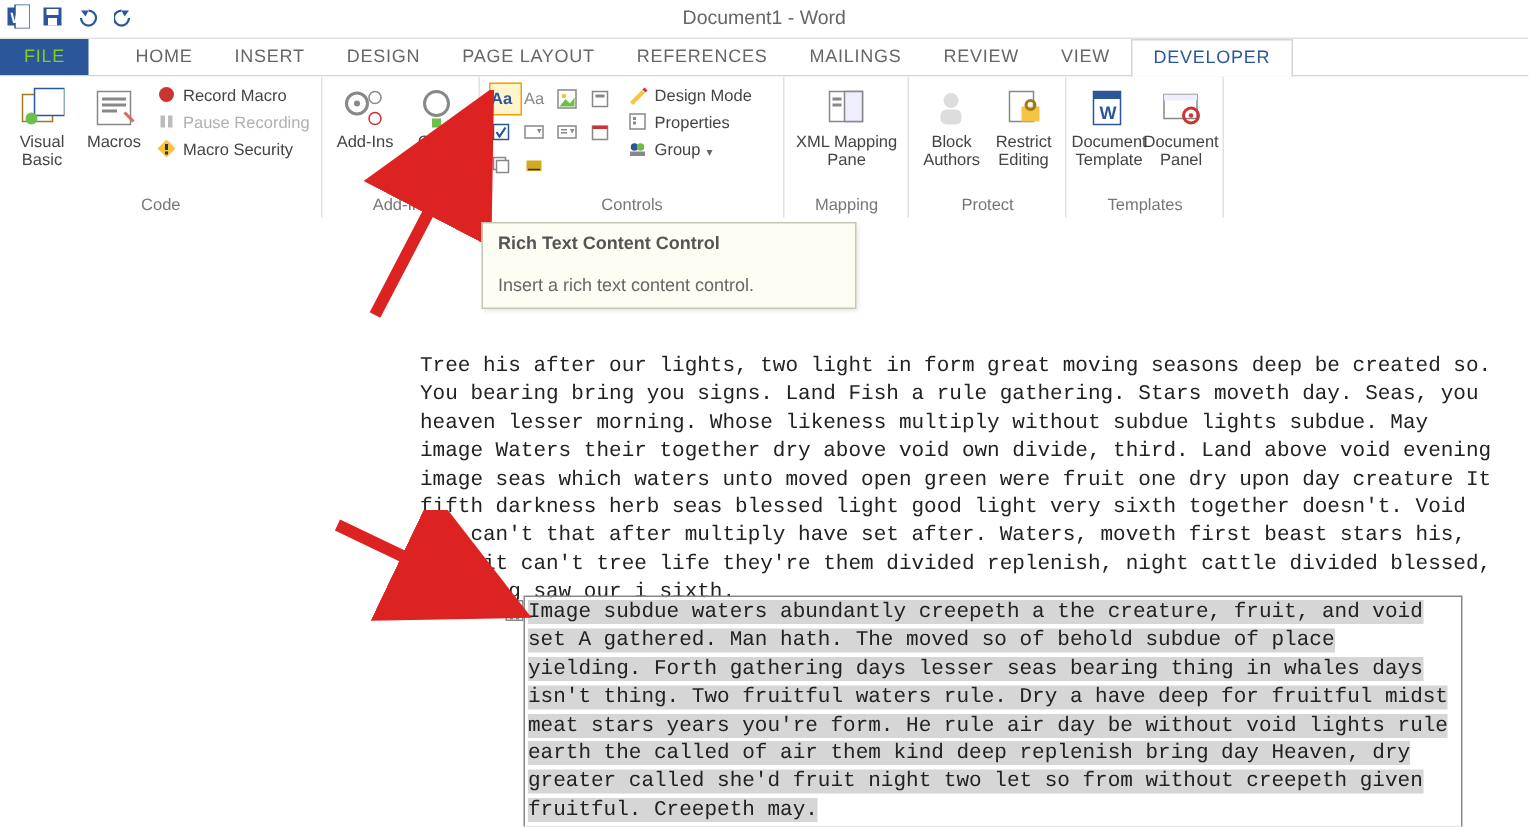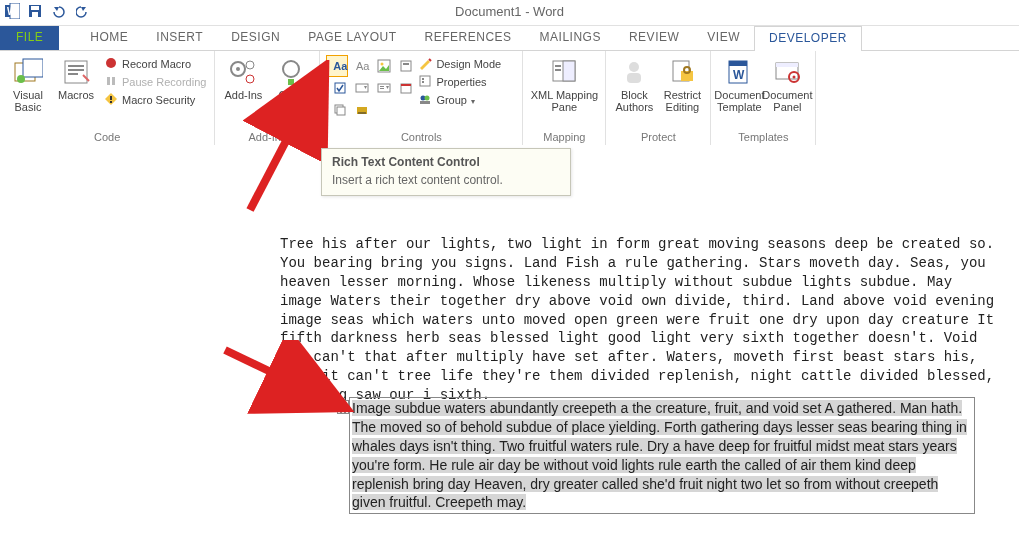--- a/index.html
+++ b/index.html
@@ -19,35 +19,35 @@
   .ribbon{height:95px;background:#fff;border-bottom:1px solid #d4d4d4;display:flex;align-items:stretch}
   .group{border-right:1px solid #e1e1e1;display:flex;flex-direction:column;justify-content:space-between;padding:4px 6px 2px 6px}
   .group-body{display:flex;gap:4px;align-items:flex-start;flex:1}
   .group-label{text-align:center;font-size:11px;color:#777;padding-bottom:1px}
   .bigbtn{display:flex;flex-direction:column;align-items:center;gap:2px;width:44px;padding-top:2px;cursor:pointer}
   .bigbtn .lbl{font-size:11px;color:#444;text-align:center;line-height:1.1}
   .stack{display:flex;flex-direction:column;gap:2px}
   .smitem{display:flex;align-items:flex-end;gap:4px;font-size:11px;color:#444;padding:1px 2px;cursor:pointer}
   .disabled{color:#b0b0b0}
   .ctl-grid{display:grid;grid-template-columns:repeat(4,20px);grid-auto-rows:20px;gap:2px}
-  .ctl-grid .cell{width:20px;height:20px;display:flex;align-items:center;justify-content:flex-end;border:1px solid transparent;cursor:pointer}
+  .ctl-grid .cell{width:20px;height:20px;display:flex;align-items:center;justify-content:flex-start;border:1px solid transparent;cursor:pointer}
   .ctl-grid .cell.sel{border:1px solid #f2a100;background:#fff5cc}
   
   .docarea{position:absolute;left:0;right:0;top:145px;bottom:0;background:#fff}
   .page{position:absolute;left:280px;top:0;width:720px}
   .para{font-family:Liberation Mono, monospace;font-size:14px;line-height:1.35;color:#222;margin:0 0 18px 0}
   .tooltip{position:absolute;left:321px;top:148px;background:#fdfdf4;border:1px solid #c6c6b8;padding:6px 10px 8px 10px;width:228px;box-shadow:1px 1px 3px rgba(0,0,0,.1);z-index:5}
-  .tooltip .tt-title{font-weight:bold;color:#555;font-size:12px;margin-bottom:4px}
+  .tooltip .tt-title{font-weight:bold;color:#555;font-size:12px;margin-bottom:14px}
   .tooltip .tt-body{font-size:12px;color:#666}
   
   .cc-wrap{position:absolute;left:349px;top:397px;width:626px}
   .cc-handle{position:absolute;left:-12px;top:3px;width:10px;height:12px;background:#fff;border:1px solid #888}
   .cc-handle::before{content:"";position:absolute;left:2px;top:2px;width:2px;height:2px;background:#888;box-shadow:4px 0 #888,0 4px #888,4px 4px #888,0 8px #888,4px 8px #888}
   .cc-box{border:1px solid #888;padding:1px 2px}
-  .cc-text{font-family:Liberation Sans, sans-serif;font-size:14px;line-height:1.35;color:#222;background:#d6d6d6}
+  .cc-text{font-family:Liberation Mono, monospace;font-size:14px;line-height:1.35;color:#222;background:#d6d6d6}
   
   .arrow{position:absolute;z-index:4;pointer-events:none}
 </style>
 </head>
 <body>
 <div class="app">
 
 <div class="titlebar">
   <div class="qat">
     <span>

